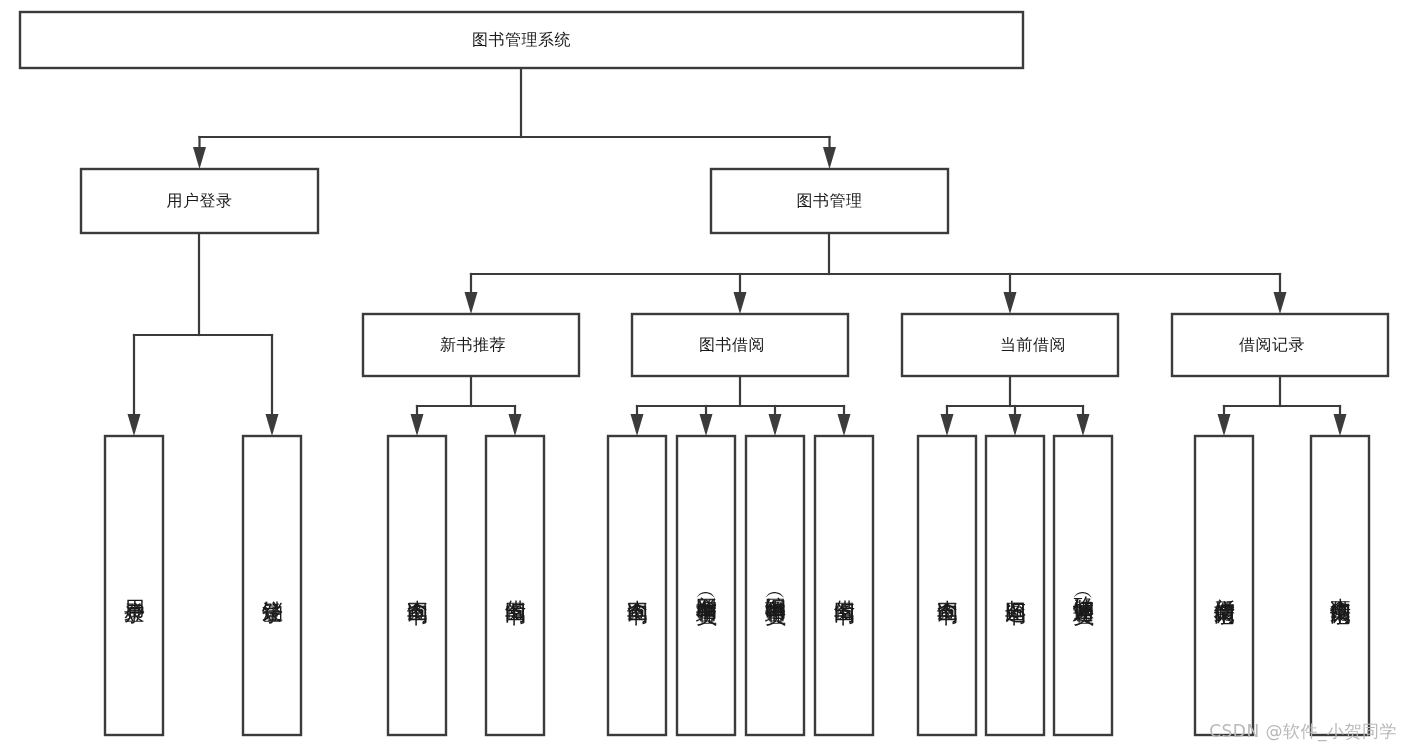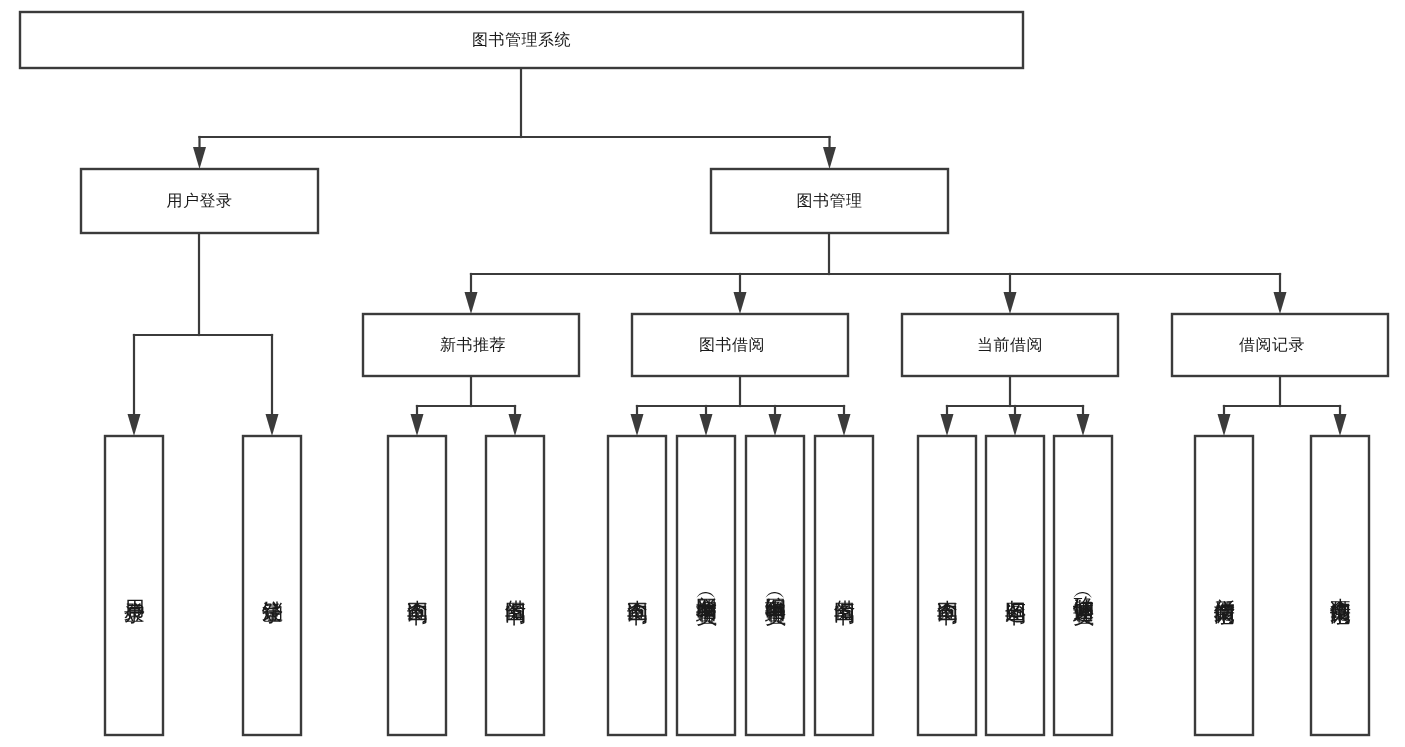--- a/index.html
+++ b/index.html
@@ -191,21 +191,21 @@
       </div>
       <div class="hlabel-wrap" style="left: 711px; top: 169px; width: 237px; height: 64px;">
         <span class="hlabel-text">图书管理</span>
       </div>
       <div class="hlabel-wrap" style="left: 347px; top: 314px; width: 252px; height: 62px;">
         <span class="hlabel-text">新书推荐</span>
       </div>
       <div class="hlabel-wrap" style="left: 632px; top: 314px; width: 200px; height: 62px;">
         <span class="hlabel-text">图书借阅</span>
       </div>
-      <div class="hlabel-wrap" style="left: 902px; top: 314px; width: 216px; height: 62px;">
+      <div class="hlabel-wrap" style="left: 902px; top: 314px; width: 216px; height: 62px; padding-left: 23px;">
         <span class="hlabel-text">当前借阅</span>
       </div>
       <div class="hlabel-wrap" style="left: 1172px; top: 314px; width: 200px; height: 62px;">
         <span class="hlabel-text">借阅记录</span>
       </div>
       <div class="vlabel-wrap" style="left: 105px; top: 436px; width: 58px; height: 299px;">
         <span class="vlabel-text">用户登录</span>
       </div>
       <div class="vlabel-wrap" style="left: 243px; top: 436px; width: 58px; height: 299px;">
         <span class="vlabel-text">注销登录</span>
@@ -238,14 +238,15 @@
         <span class="vlabel-text">确认归还（管理员）</span>
       </div>
       <div class="vlabel-wrap" style="left: 1195px; top: 436px; width: 58px; height: 299px;">
         <span class="vlabel-text">新增借阅记录</span>
       </div>
       <div class="vlabel-wrap" style="left: 1311px; top: 436px; width: 58px; height: 299px;">
         <span class="vlabel-text">查询借阅记录</span>
       </div>
     </div>
 
+  <div id="watermark">CSDN @软件_小贺同学</div>
 
 </div>
 
 </body></html>

